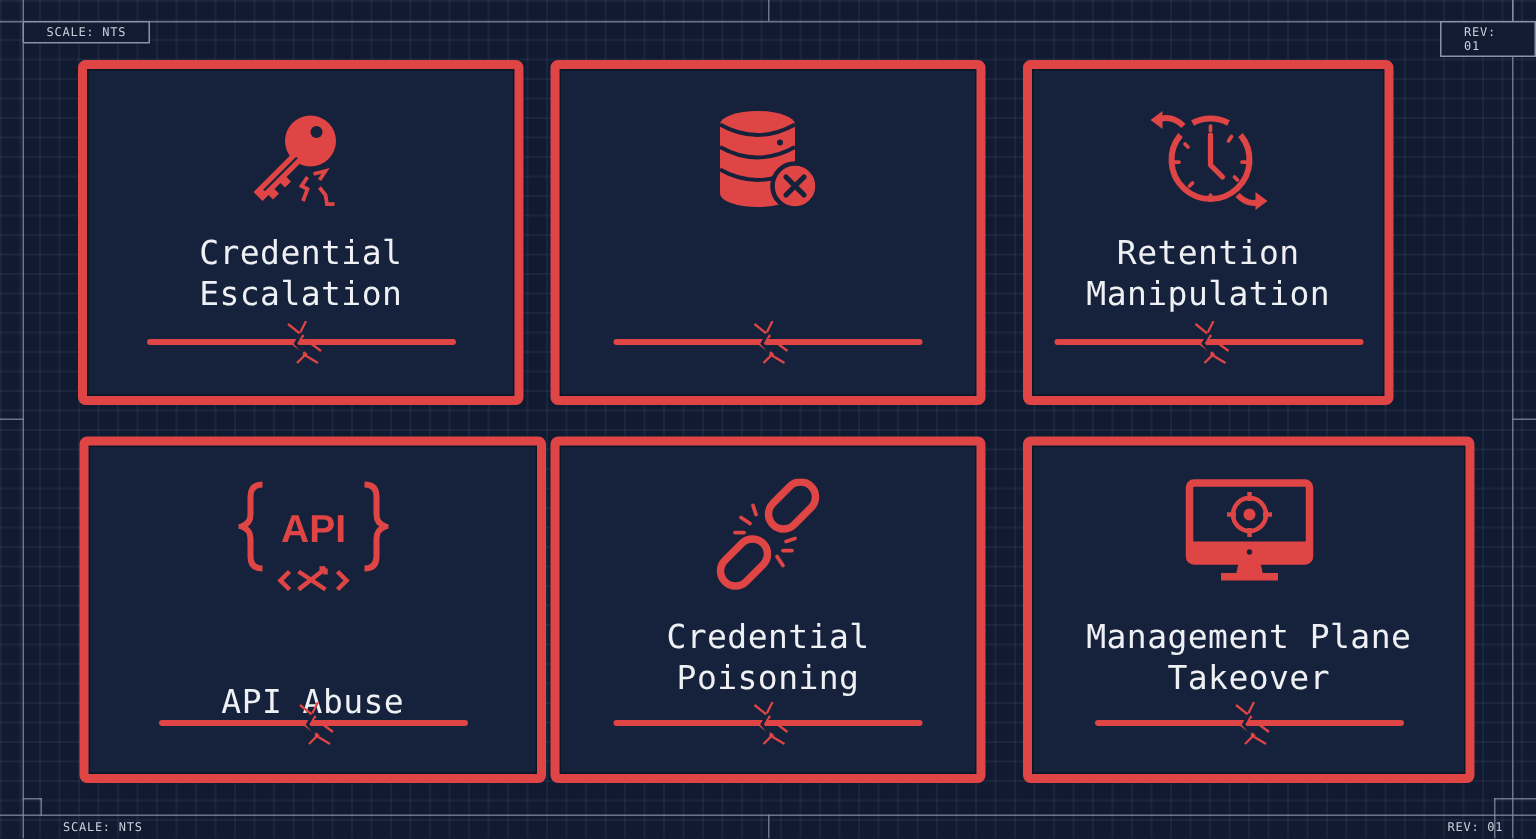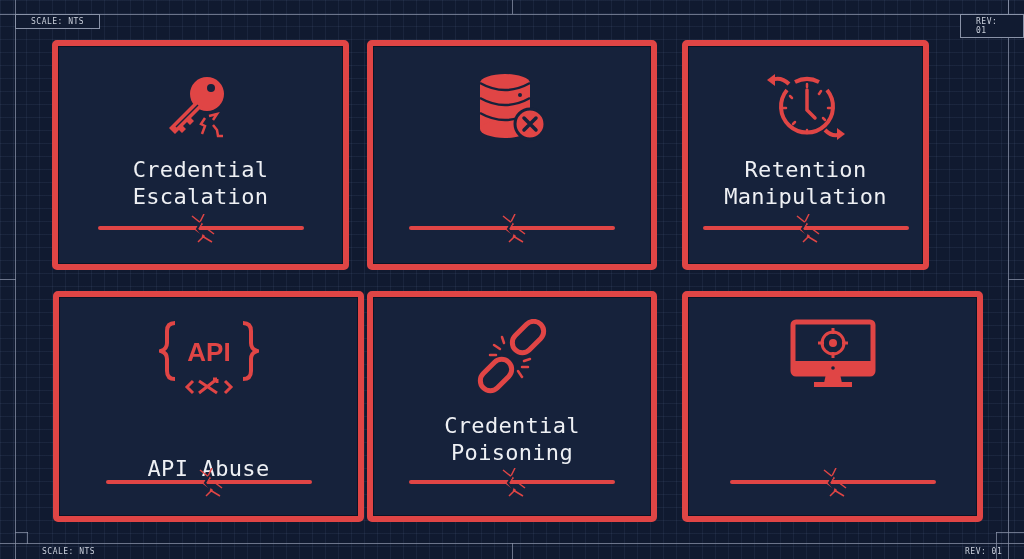--- a/index.html
+++ b/index.html
@@ -157,18 +157,20 @@
   <svg class="icon" style="top:22px;" width="86" height="72" viewBox="0 0 86 72">
     <rect x="3" y="3" width="80" height="52" rx="3" stroke="#e04545" stroke-width="5" fill="none"></rect>
     <rect x="3" y="42" width="80" height="13" fill="#e04545"></rect>
     <circle cx="43" cy="49" r="1.8" fill="#16223b"></circle>
     <path d="M36 55 L34 64 L52 64 L50 55 Z" fill="#e04545"></path>
     <rect x="24" y="63" width="38" height="5" fill="#e04545"></rect>
     <circle cx="43" cy="24" r="11" stroke="#e04545" stroke-width="3" fill="none"></circle>
     <circle cx="43" cy="24" r="4" fill="#e04545"></circle>
     <path d="M43 9 L43 15 M43 33 L43 39 M28 24 L34 24 M52 24 L58 24" stroke="#e04545" stroke-width="3"></path>
   </svg>
+  <div class="title" style="top:115px;">Management Plane
+Takeover</div>
   <div class="bar" style="top:183px;width:206px;"></div>
   <svg class="crack" style="top:171px;" width="34" height="30" viewBox="0 0 34 30">
     <path d="M8 2 L18 10 L12 16 L20 22 L14 28 M20 0 L16 8 M22 14 L30 20 M18 22 L28 28" stroke="#e04545" stroke-width="1.5" fill="none"></path>
     <path d="M17 8 L13 15 L18 21" stroke="#16223b" stroke-width="2" fill="none"></path>
   </svg>
 </div>
 
 </body></html>

